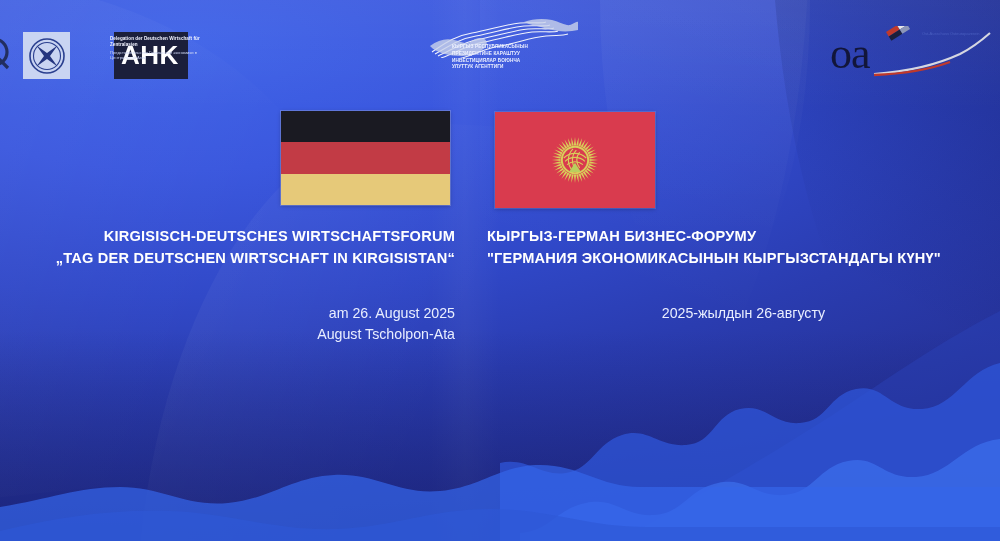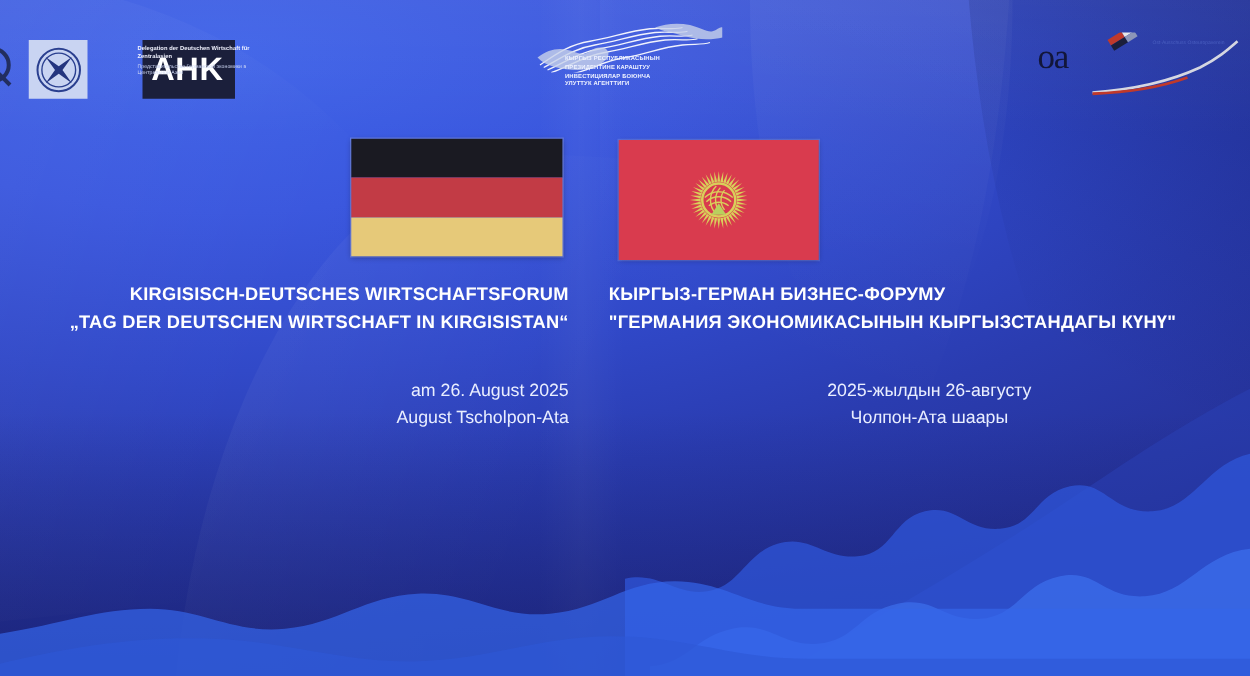--- a/index.html
+++ b/index.html
@@ -81,21 +81,21 @@
 
   .kg-logo{position:absolute;left:428px;top:16px;width:150px;}
   .kg-logo-txt{
     position:absolute;left:452px;top:44px;width:120px;
     font-size:4.7px;font-weight:bold;color:#edf1ff;line-height:1.45;letter-spacing:.12px;
   }
 
   .oa{position:absolute;left:830px;top:26px;width:165px;height:56px;}
   .oa-word{
     position:absolute;left:0;top:6px;font-family:"Liberation Serif",serif;
-    font-size:28px;line-height:1;color:#12163a;letter-spacing:-1px;
+    font-size:44px;line-height:1;color:#12163a;letter-spacing:-1px;
   }
   .oa-sub{
     position:absolute;left:92px;top:5px;width:72px;font-size:4px;color:#4a5fc0;line-height:1.3;
   }
 
   
   .flag{position:absolute;box-shadow:0 1px 4px rgba(0,0,0,.28);}
   .flag-de{left:281px;top:111px;width:169px;height:94px;outline:1px solid rgba(255,255,255,.20);}
   .flag-de div{width:100%;height:33.3333%;}
   .flag-kg{
@@ -282,17 +282,16 @@
     </div>
   </div>
 
   <div class="meta">
     <div class="meta-de">
       <div class="meta-line">am 26. August 2025</div>
       <div class="meta-line">August Tscholpon-Ata</div>
     </div>
     <div class="meta-kg">
       <div class="meta-line">2025-жылдын 26-августу</div>
-      <div class="meta-line">Чолпон-Ата шаары</div>
     </div>
   </div>
 
 </div>
 
 </body></html>

